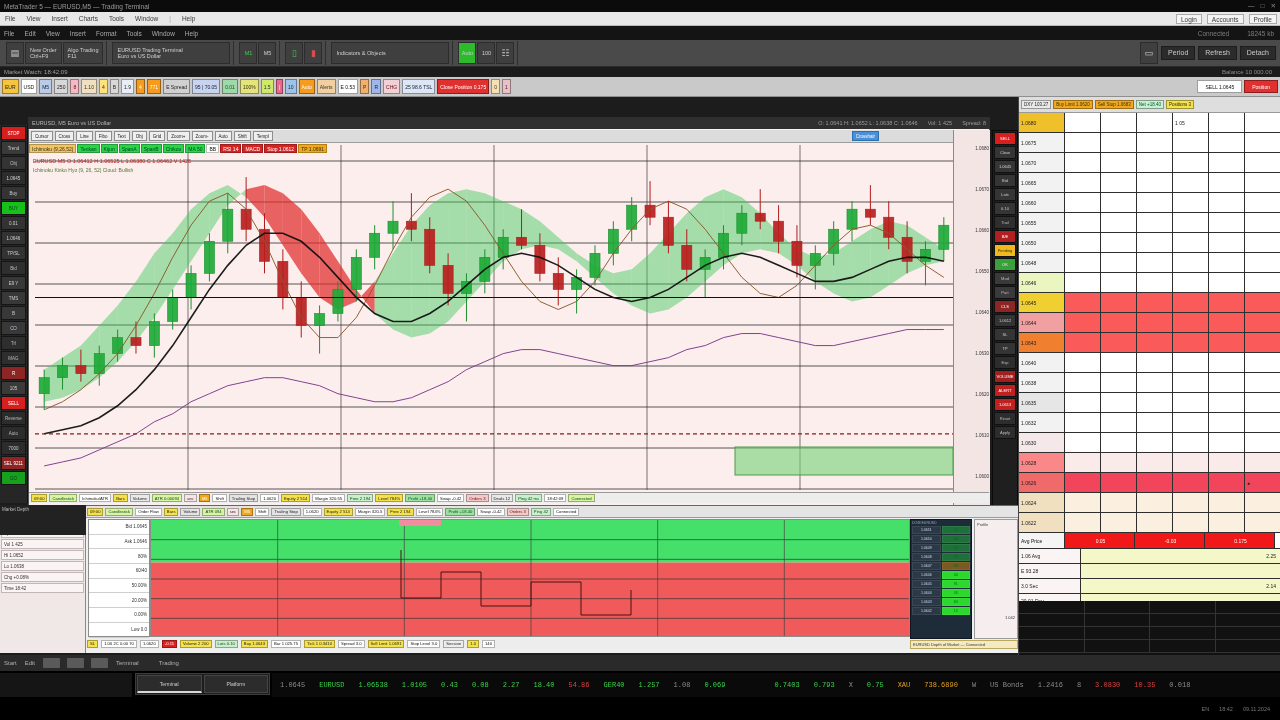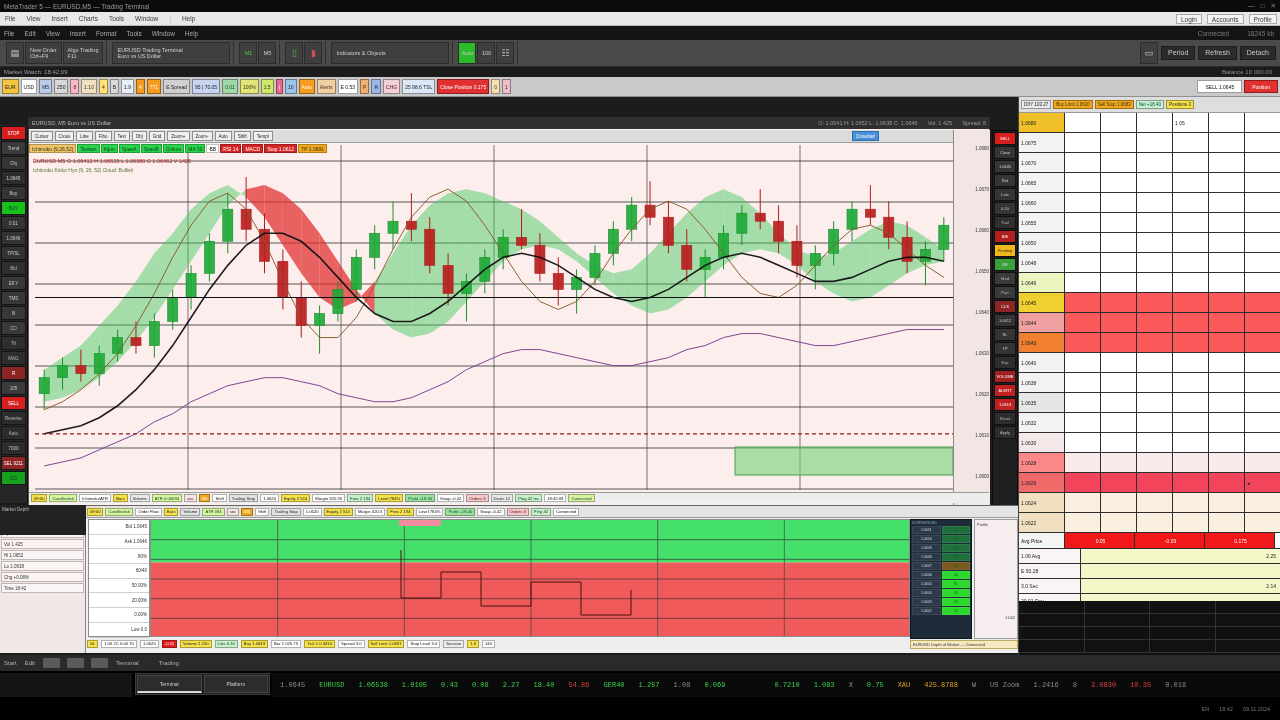--- a/index.html
+++ b/index.html
@@ -1151,28 +1151,28 @@
       <span style="color: rgb(58, 210, 74);">0.43</span>
       <span style="color: rgb(58, 210, 74);">0.08</span>
       <span style="color: rgb(58, 210, 74);">2.27</span>
       <span style="color: rgb(58, 210, 74);">18.40</span>
       <span style="color: rgb(224, 64, 64);">54.86</span>
       <span style="color: rgb(58, 210, 74);">GER40</span>
       <span style="color: rgb(58, 210, 74);">1.257</span>
       <span style="color: rgb(138, 138, 138);">1.08</span>
       <span style="color: rgb(58, 210, 74);">0.069</span>
       <span style="color: rgb(58, 210, 74); margin-top: 32px;">20.05</span>
-      <span style="color: rgb(58, 210, 74);">0.7210</span>
-      <span style="color: rgb(58, 210, 74);">1.083</span>
+      <span style="color: rgb(58, 210, 74);">0.7403</span>
+      <span style="color: rgb(58, 210, 74);">0.793</span>
       <span style="color: rgb(138, 138, 138);">X</span>
       <span style="color: rgb(58, 210, 74);">0.75</span>
       <span style="color: rgb(224, 160, 32);">XAU</span>
-      <span style="color: rgb(224, 160, 32);">425.8788</span>
+      <span style="color: rgb(224, 160, 32);">738.6890</span>
       <span style="color: rgb(138, 138, 138);">W</span>
-      <span style="color: rgb(138, 138, 138);">US Zoom</span>
+      <span style="color: rgb(138, 138, 138);">US Bonds</span>
       <span style="color: rgb(138, 138, 138);">1.2416</span>
       <span style="color: rgb(138, 138, 138);">8</span>
       <span style="color: rgb(224, 64, 64);">3.0830</span>
       <span style="color: rgb(224, 64, 64);">10.35</span>
       <span style="color: rgb(138, 138, 138);">0.018</span>
     </div>
   <div id="tb-bottom" class="blur">
     <span>EN</span>
     <span>18:42</span>
     <span>09.11.2024</span>

